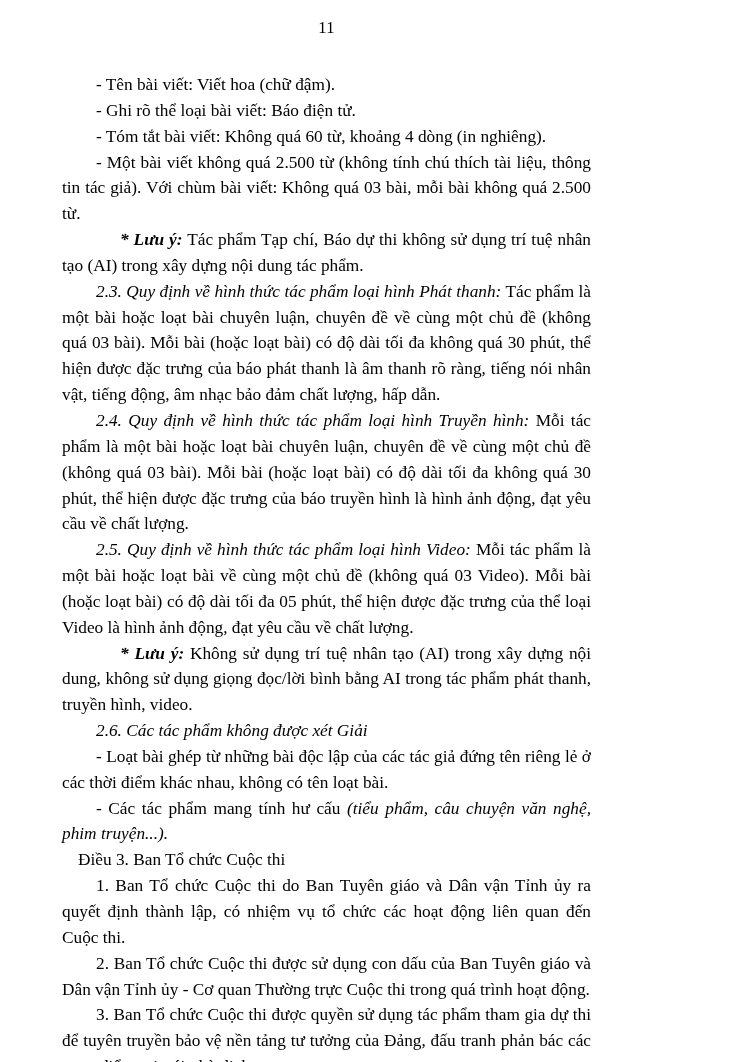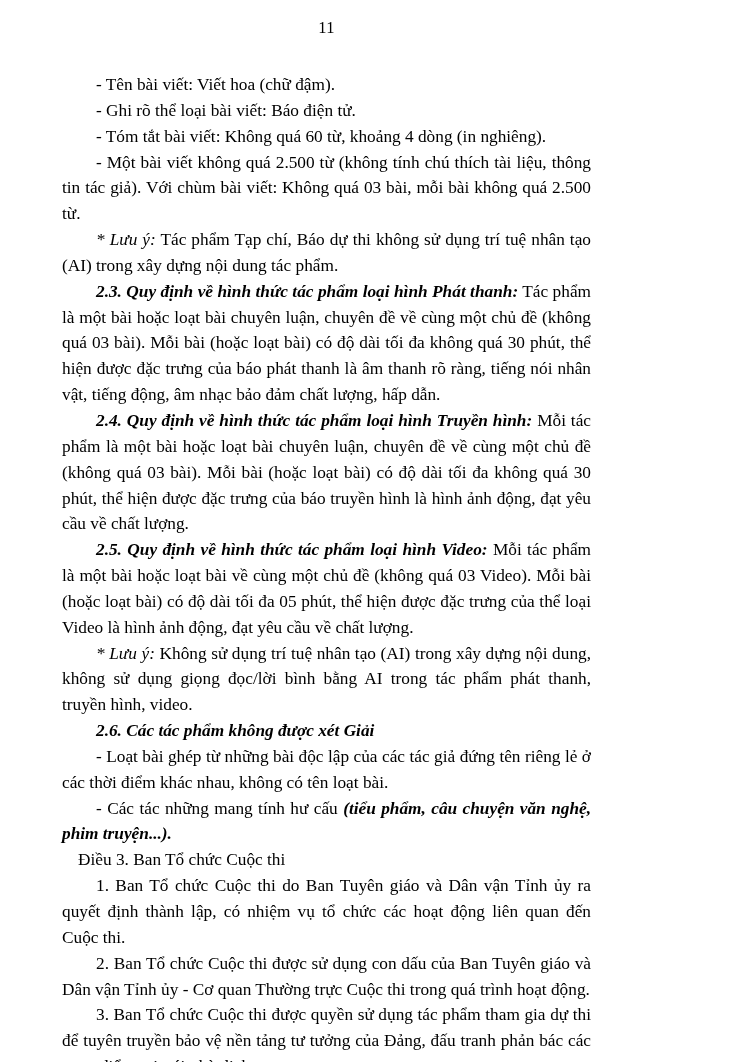--- a/index.html
+++ b/index.html
@@ -33,22 +33,22 @@
     text-align: justify;
     text-justify: inter-word;
   }
   p {
     margin: 0;
   }
   p.ind {
     text-indent: 34px;
   }
   .b { font-weight: normal; }
-  .i { font-style: italic; font-weight: bold; }
-  .bi { font-weight: normal; font-style: italic; }
+  .i { font-style: italic; }
+  .bi { font-weight: bold; font-style: italic; margin-left: 24px; }
   .heading {
     font-weight: bold;
     text-indent: 0;
     font-size: 17.3px;
     margin-left: 16px;
   }
   .heading-ind {
     font-weight: bold;
     text-indent: 34px;
     font-size: 17.3px;
@@ -64,20 +64,20 @@
       <p class="ind"><span>- Ghi rõ thể loại bài viết: Báo điện tử.</span></p>
       <p class="ind"><span>- Tóm tắt bài viết: Không quá 60 từ, khoảng 4 dòng (in nghiêng).</span></p>
       <p class="ind"><span>- Một bài viết không quá </span><span class="b">2.500</span><span> từ (không tính chú thích tài liệu, thông tin tác giả). Với chùm bài viết: Không quá </span><span class="b">03</span><span> bài, mỗi bài không quá </span><span class="b">2.500</span><span> từ.</span></p>
       <p class="ind"><span class="bi">* Lưu ý:</span><span> Tác phẩm Tạp chí, Báo dự thi không sử dụng trí tuệ nhân tạo (AI) trong xây dựng nội dung tác phẩm.</span></p>
       <p class="ind"><span class="i">2.3. Quy định về hình thức tác phẩm loại hình Phát thanh:</span><span> Tác phẩm là một bài hoặc loạt bài chuyên luận, chuyên đề về cùng một chủ đề (không quá </span><span class="b">03</span><span> bài). Mỗi bài (hoặc loạt bài) có độ dài tối đa không quá </span><span class="b">30</span><span> phút, thể hiện được đặc trưng của báo phát thanh là âm thanh rõ ràng, tiếng nói nhân vật, tiếng động, âm nhạc bảo đảm chất lượng, hấp dẫn.</span></p>
       <p class="ind"><span class="i">2.4. Quy định về hình thức tác phẩm loại hình Truyền hình:</span><span> Mỗi tác phẩm là một bài hoặc loạt bài chuyên luận, chuyên đề về cùng một chủ đề (không quá </span><span class="b">03</span><span> bài). Mỗi bài (hoặc loạt bài) có độ dài tối đa không quá </span><span class="b">30</span><span> phút, thể hiện được đặc trưng của báo truyền hình là hình ảnh động, đạt yêu cầu về chất lượng.</span></p>
       <p class="ind"><span class="i">2.5. Quy định về hình thức tác phẩm loại hình Video:</span><span> Mỗi tác phẩm là một bài hoặc loạt bài về cùng một chủ đề (không quá </span><span class="b">03</span><span> Video). Mỗi bài (hoặc loạt bài) có độ dài tối đa </span><span class="b">05</span><span> phút, thể hiện được đặc trưng của thể loại Video là hình ảnh động, đạt yêu cầu về chất lượng.</span></p>
       <p class="ind"><span class="bi">* Lưu ý:</span><span> Không sử dụng trí tuệ nhân tạo (AI) trong xây dựng nội dung, không sử dụng giọng đọc/lời bình bằng AI trong tác phẩm phát thanh, truyền hình, video.</span></p>
       <p class="ind"><span class="i">2.6. Các tác phẩm không được xét Giải</span></p>
       <p class="ind"><span>- Loạt bài ghép từ những bài độc lập của các tác giả đứng tên riêng lẻ ở các thời điểm khác nhau, không có tên loạt bài.</span></p>
-      <p class="ind"><span>- Các tác những mang tính hư cấu </span><span class="i">(tiểu phẩm, câu chuyện văn nghệ, phim truyện...).</span></p>
+      <p class="ind"><span>- Các tác phẩm mang tính hư cấu </span><span class="i">(tiểu phẩm, câu chuyện văn nghệ, phim truyện...).</span></p>
       <p class="heading"><span class="b">Điều 3. Ban Tổ chức Cuộc thi</span></p>
       <p class="ind"><span class="b">1.</span><span> Ban Tổ chức Cuộc thi do Ban Tuyên giáo và Dân vận Tỉnh ủy ra quyết định thành lập, có nhiệm vụ tổ chức các hoạt động liên quan đến Cuộc thi.</span></p>
       <p class="ind"><span class="b">2.</span><span> Ban Tổ chức Cuộc thi được sử dụng con dấu của Ban Tuyên giáo và Dân vận Tỉnh ủy - Cơ quan Thường trực Cuộc thi trong quá trình hoạt động.</span></p>
       <p class="ind"><span class="b">3.</span><span> Ban Tổ chức Cuộc thi được quyền sử dụng tác phẩm tham gia dự thi để tuyên truyền bảo vệ nền tảng tư tưởng của Đảng, đấu tranh phản bác các quan điểm sai trái, thù địch.</span></p>
       <p class="heading-ind"><span class="b">Điều 4. Ban Giám khảo, Tổ Thư ký, giúp việc Cuộc thi</span></p>
     </div>
 </div>
 
 </body></html>

